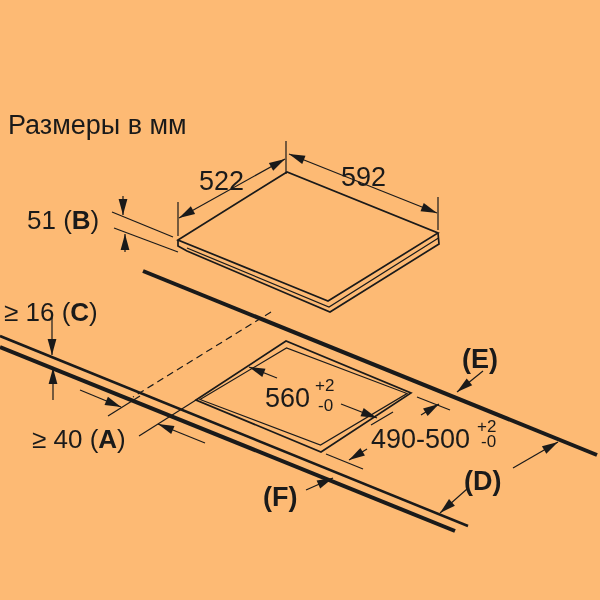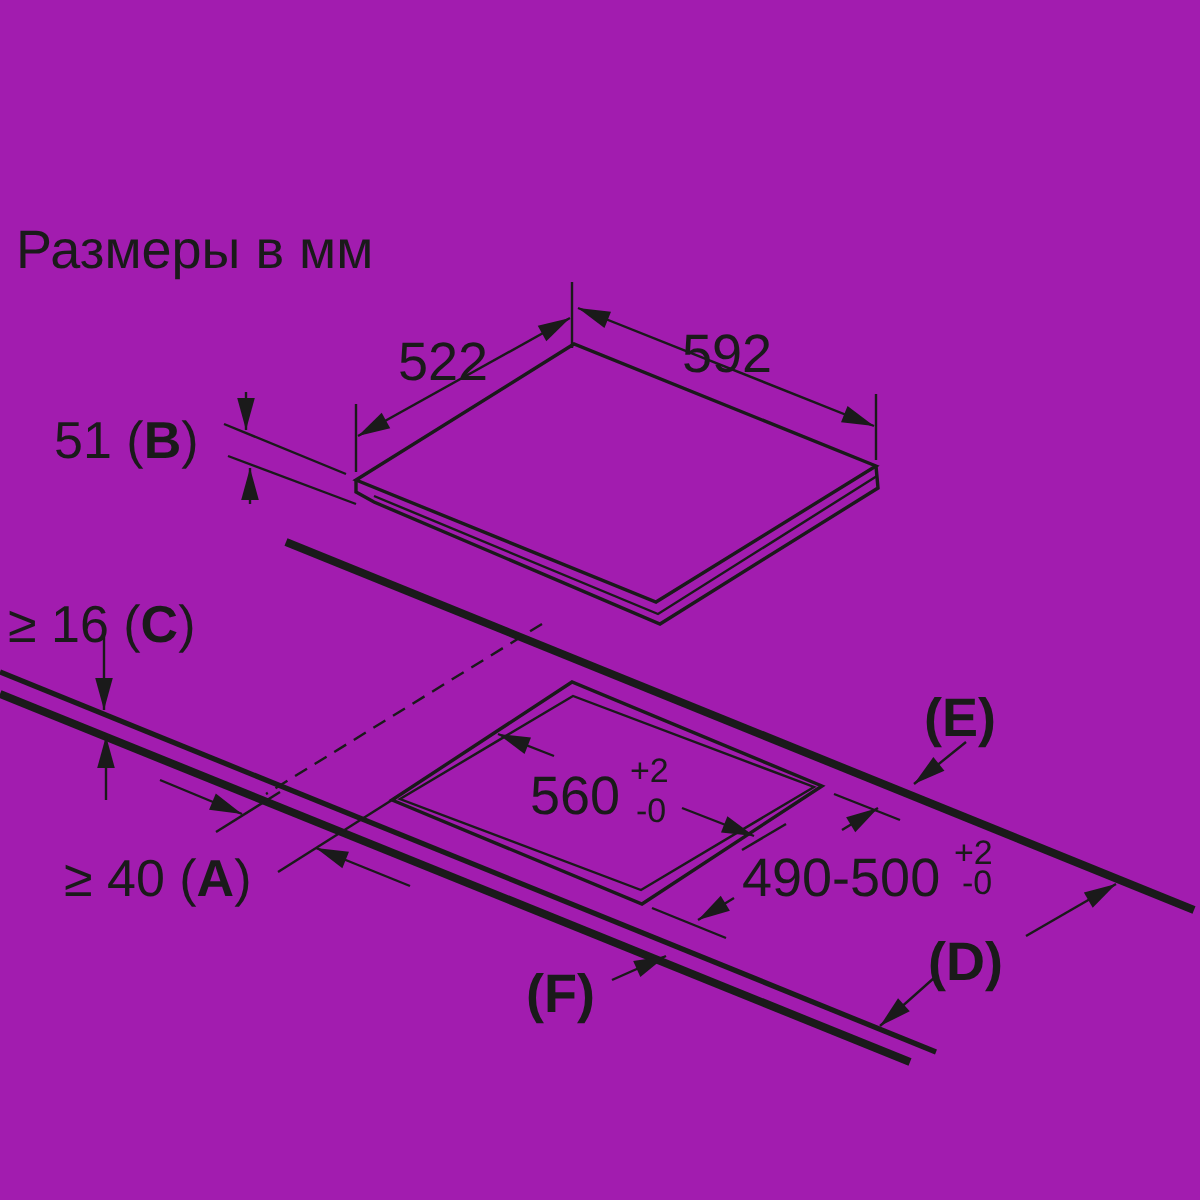--- a/index.html
+++ b/index.html
@@ -1,16 +1,16 @@
 <!DOCTYPE html>
 <html><head>
 <meta charset="utf-8">
 <style>
   html,body{margin:0;padding:0;background:#ffffff;}
-  .stage{width:600px;height:600px;background:#a21caf;position:relative;overflow:hidden;}
+  .stage{width:600px;height:600px;background:#fdba74;position:relative;overflow:hidden;}
   svg{display:block;}
   text{fill:#1a1a1a;font-family:"Liberation Sans","DejaVu Sans",sans-serif;}
   .t27{font-size:27px;}
   .t26{font-size:26px;}
   .tol{font-size:17px;}
   .bold{font-weight:bold;}
   .thin{stroke:#1a1a1a;stroke-width:1.2;fill:none;}
   .med{stroke:#1a1a1a;stroke-width:1.7;fill:none;}
   .thick{stroke:#1a1a1a;stroke-width:4;fill:none;}
   .band-top{stroke:#1a1a1a;stroke-width:2.6;fill:none;}

